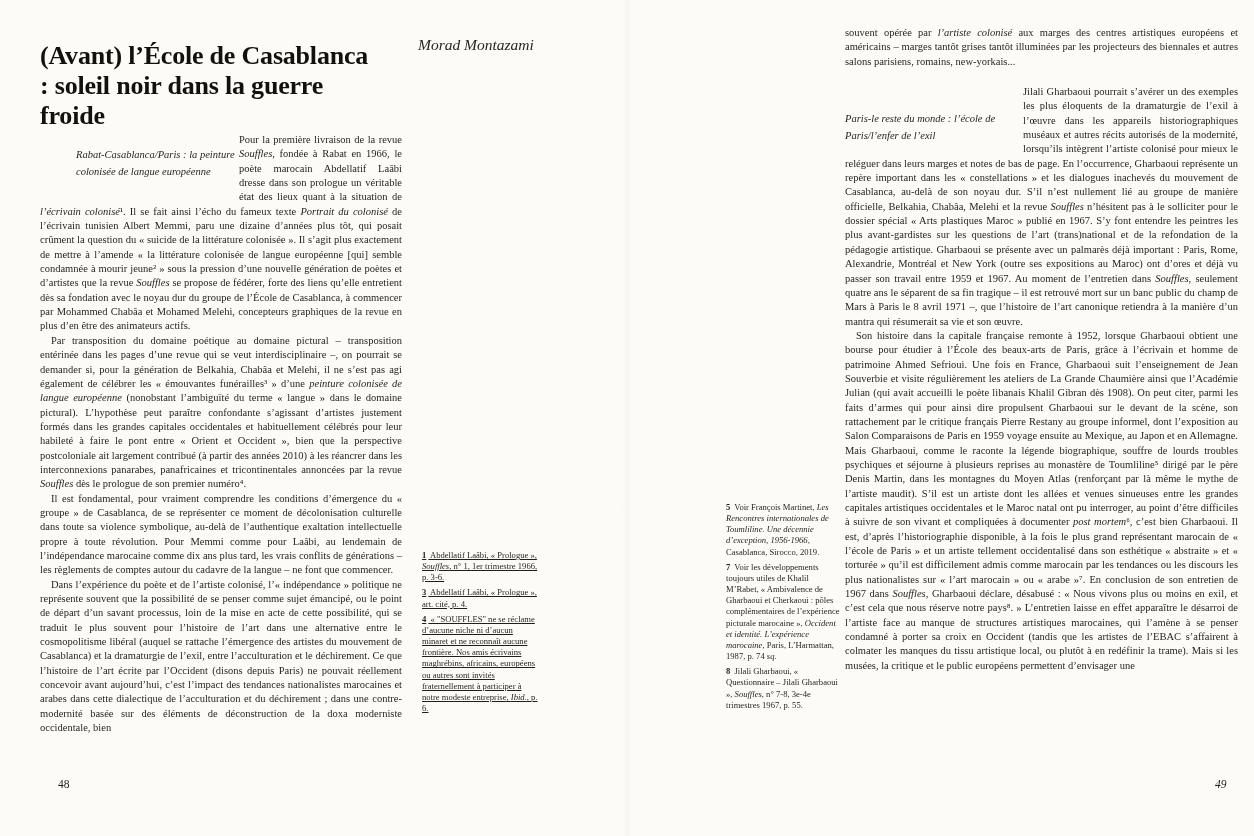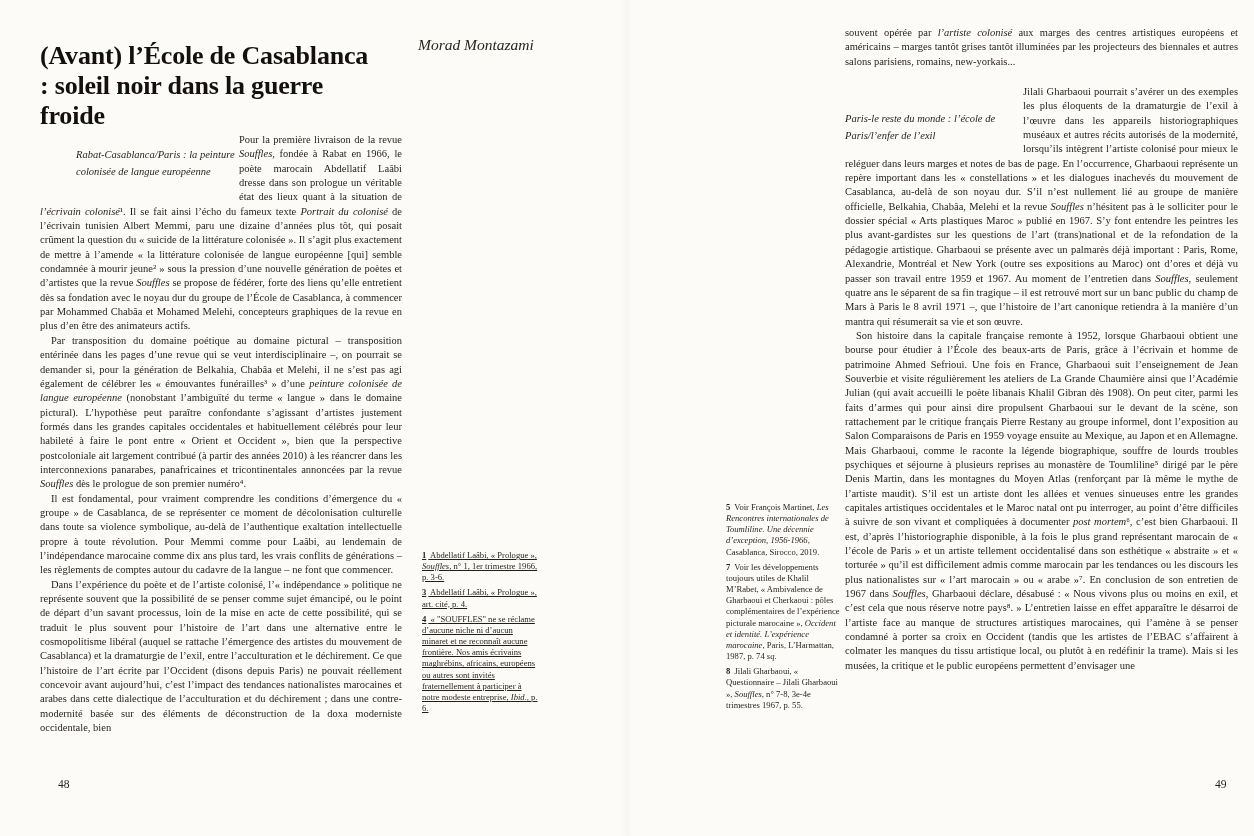--- a/index.html
+++ b/index.html
@@ -28,21 +28,21 @@
     text-align:left;color:#241e1a;
   }
   #rp2{margin-top:16px;}
   .footnotes{width:124px;}
   #left-footnotes{left:418px;top:546px;text-decoration:underline;}
   #right-footnotes{left:722px;top:498px;}
   .footnote{margin:4px;font-size:8.6px;line-height:11.15px;text-align:left;color:#241e1a;}
   .fn-num{font-weight:bold;padding-right:2px;}
   .pagenum{font-size:11.5px;color:#241e1a;}
   #pn-left{left:42px;top:778px;margin-left:16px;}
-  #pn-right{left:1215px;top:778px;}
+  #pn-right{left:1215px;top:778px;font-style:italic;}
   #gutter{left:622px;top:0;width:10px;height:836px;
     background:linear-gradient(90deg,rgba(0,0,0,0) 0%,rgba(0,0,0,0.025) 50%,rgba(0,0,0,0) 100%);}
   i{font-style:italic;}
 </style>
 </head>
 <body>
 
 <h1 class="abs" id="page-title">(Avant) l’École de Casablanca : soleil noir dans la guerre froide</h1>
 
 <div class="abs" id="author">Morad Montazami</div>

